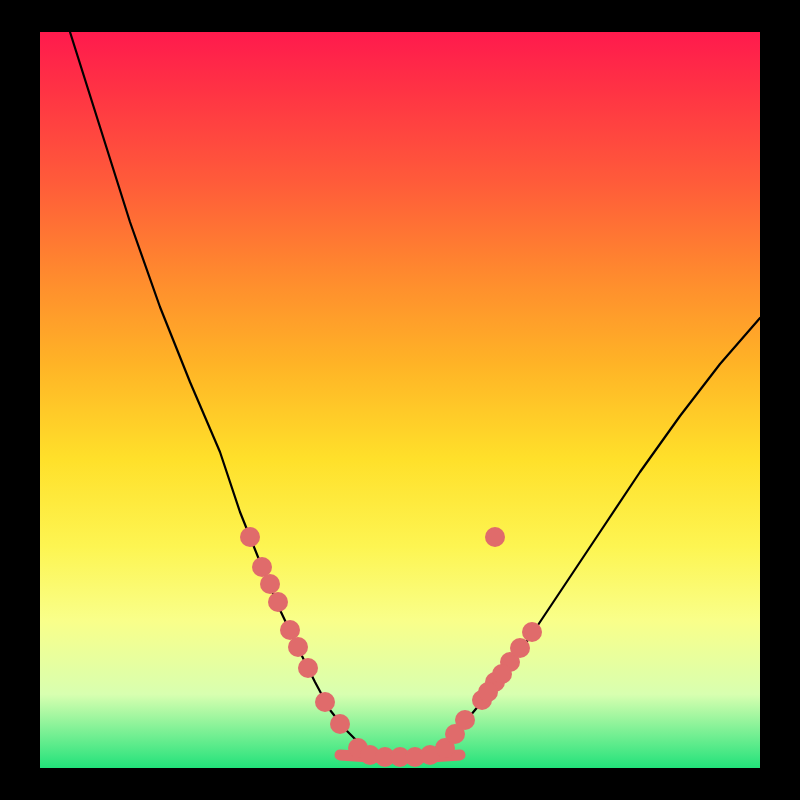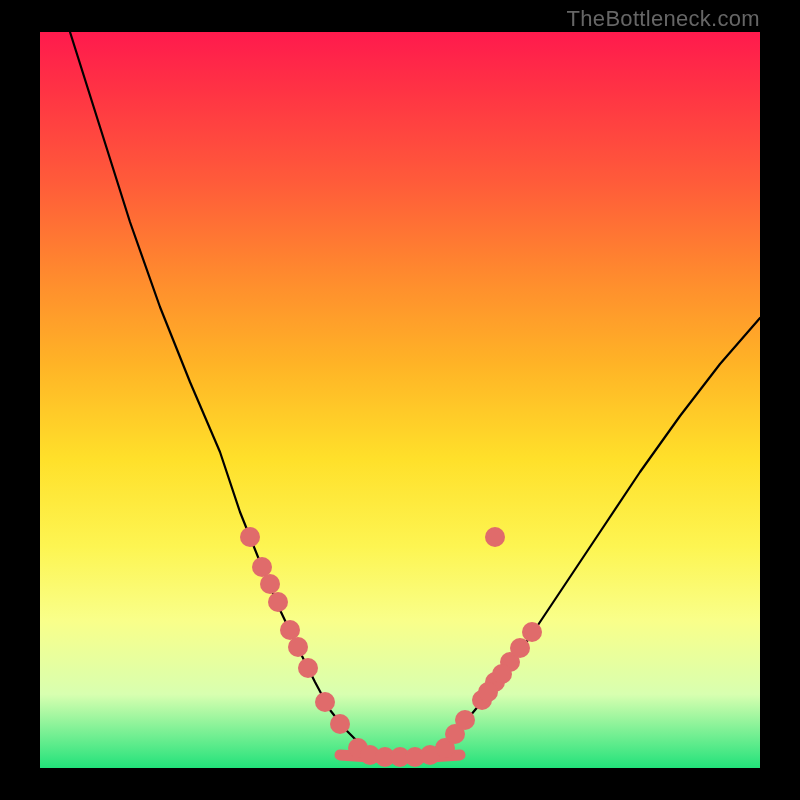--- a/index.html
+++ b/index.html
@@ -51,21 +51,20 @@
     top: 0;
     width: 720px;
     height: 736px;
     overflow: visible;
   }
 </style>
 </head>
 <body>
 
 <div class="stage">
-  <div class="watermark">TheBottleneck.com</div>
 
   <div class="plot">
     <svg class="curves" viewBox="0 0 720 736" preserveAspectRatio="none">
       <g id="curve-group">
           <polyline points="30,0 60,95 90,190 120,275 150,350 180,420 200,480 220,530 240,578 260,620 275,650 290,678 305,697 318,710 330,720" fill="none" stroke="#000000" stroke-width="2.2" stroke-linecap="round" stroke-linejoin="round"></polyline>
           <polyline points="390,720 405,710 420,696 440,672 460,646 490,605 520,560 560,500 600,440 640,384 680,332 720,286" fill="none" stroke="#000000" stroke-width="2.2" stroke-linecap="round" stroke-linejoin="round"></polyline>
           <polyline points="300,723 330,725 360,725 390,725 420,723" fill="none" stroke="#e06b6b" stroke-width="11" stroke-linecap="round" stroke-linejoin="round"></polyline>
         </g>
       <g id="marker-group">
           <circle cx="210" cy="505" r="10" fill="#e06b6b" stroke="#c95858" stroke-width="0"></circle>

